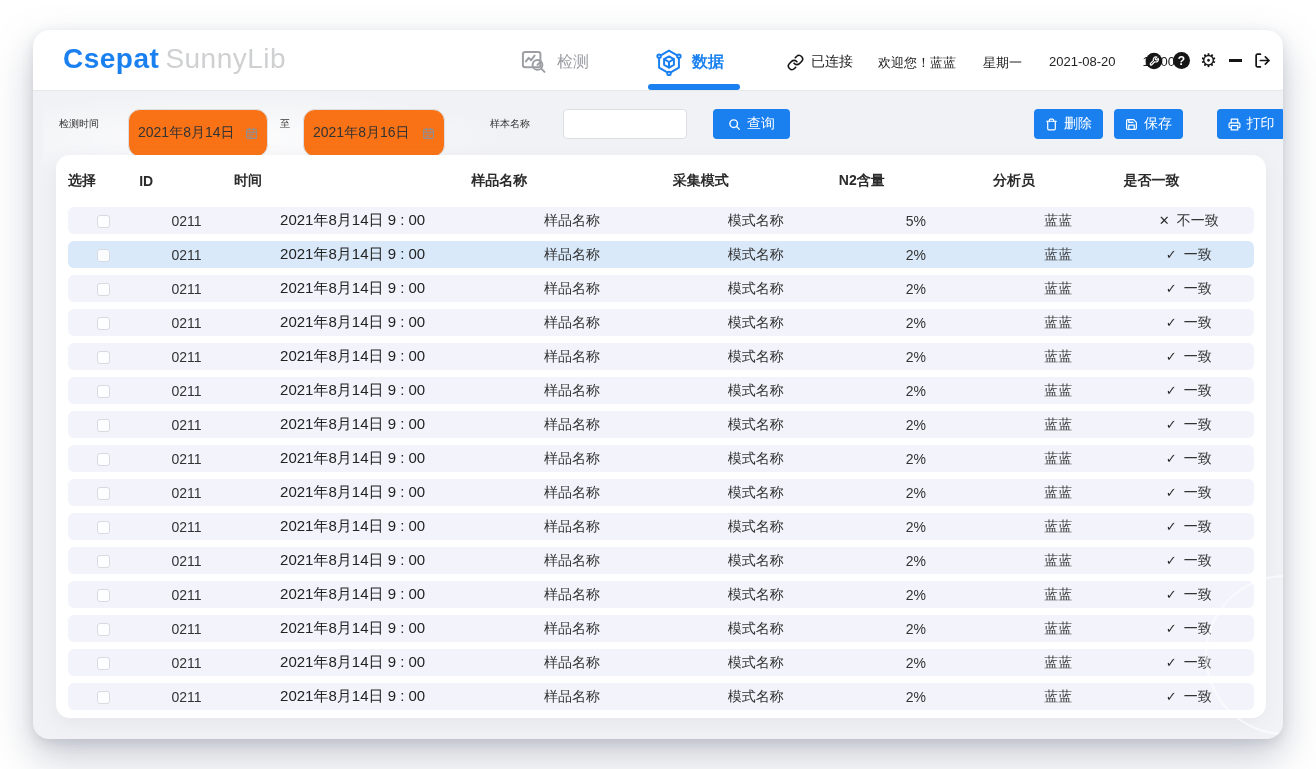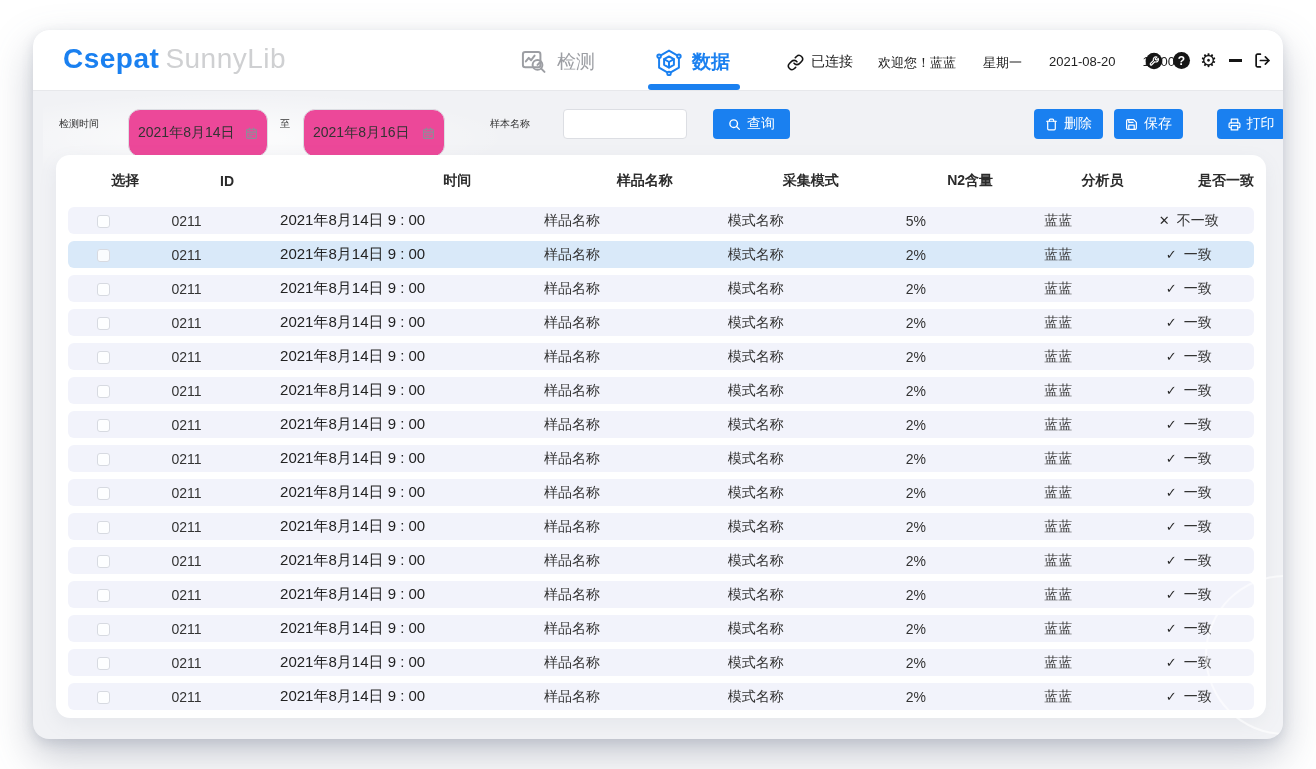--- a/index.html
+++ b/index.html
@@ -22,40 +22,40 @@
   .hdr {
     position:absolute; left:0; top:0; width:100%; height:60px;
     background:#fff; border-radius:16px 16px 0 0;
     box-shadow:0 1px 0 rgba(0,0,0,.04);
     padding-left:16px;
   }
   .logo { position:absolute; left:30px; top:13px; font-size:28px; letter-spacing:.5px; white-space:nowrap; }
   .logo .p1 { font-weight:bold; color:var(--accent,#1a80f0); }
   .logo .p2 { color:#cfd0d2; font-weight:500; margin-left:6px; }
   .tab { position:absolute; top:17px; height:30px; display:flex; align-items:center; gap:9px; cursor:pointer; }
-  .tab .tlabel { font-size:19px; }
+  .tab .tlabel { font-size:16px; }
   .tab.inactive .tlabel { color:#9c9ea3; }
   .tab.active .tlabel { color:var(--accent,#1a80f0); font-weight:bold; }
   .tab-underline { position:absolute; top:54px; height:6px; border-radius:3px; background:var(--accent,#1a80f0); }
   .conn { position:absolute; left:754px; top:20px; height:24px; display:flex; align-items:center; gap:7px; }
   .conn .clabel { font-size:14px; color:#222; }
   .welcome { position:absolute; left:845px; top:24px; display:flex; gap:27px; font-size:13px; color:#222; white-space:nowrap; }
   .hicons { position:absolute; left:1112px; top:21px; display:flex; align-items:center; gap:10px; }
   .circle-ico {
     width:17px; height:17px; border-radius:50%; background:#151515; color:#fff;
     display:flex; align-items:center; justify-content:center;
     font-size:12px; font-weight:bold; cursor:pointer;
   }
   .minus-ico { width:13px; height:2.5px; background:#151515; cursor:pointer; margin:0 2px; }
   .hico { cursor:pointer; display:flex; align-items:center; }
   .gear-glyph { font-size:19px; color:#151515; line-height:1; cursor:pointer; }
   
   .flabel { position:absolute; font-size:10px; color:#333; top:87px; }
   .dinput {
-    position:absolute; top:79px; height:48px; background:#ec4899;
+    position:absolute; top:79px; height:48px; background:#f97316;
     border:1px solid #dcdee3; border-radius:12px;
     display:flex; align-items:center; justify-content:space-between;
     padding:0 9px; font-size:14px; color:#333; cursor:pointer;
   }
   .tinput {
     position:absolute; top:79px; height:30px; background:#fff;
     border:1px solid #dcdee3; border-radius:4px; padding:0 8px;
     font-size:14px; color:#333; outline:none; font-family:inherit;
   }
   .btn {
@@ -65,21 +65,21 @@
     cursor:pointer; font-family:inherit;
   }
   
   .card {
     position:absolute; left:23px; top:125px; width:1210px; height:563px;
     background:#fff; border-radius:14px;
     box-shadow:0 6px 18px rgba(130,140,160,.10);
     padding:0 12px; z-index:2;
   }
   .thead { height:52px; display:flex; align-items:center; font-weight:bold; font-size:14px; color:#2b2b2b; }
-  .thead > div { text-align:right; }
+  .thead > div { text-align:left; }
   .trow {
     height:27px; display:flex; align-items:center;
     background:var(--row-bg,#f2f3fb); border-radius:6px; margin-bottom:7px;
     font-size:14px; color:#333;
   }
   .trow.hl { background:var(--row-hl,#d9e9f9); }
   .c { text-align:center; overflow:hidden; white-space:nowrap; }
   .col-select{width:6%;} .col-id{width:8%;} .col-time{width:20%; font-size:15px; color:#222;}
   .col-sample{width:17%;font-family:Liberation Serif, serif;} .col-mode{width:14%;} .col-n2{width:13%;}
   .col-analyst{width:11%;} .col-consistent{width:11%;}

